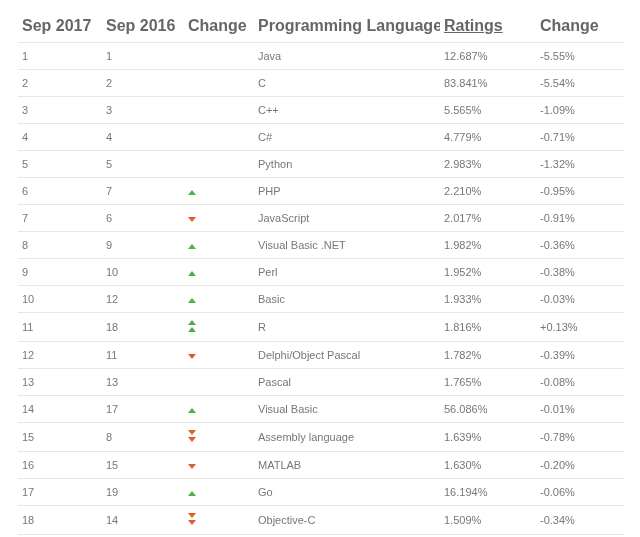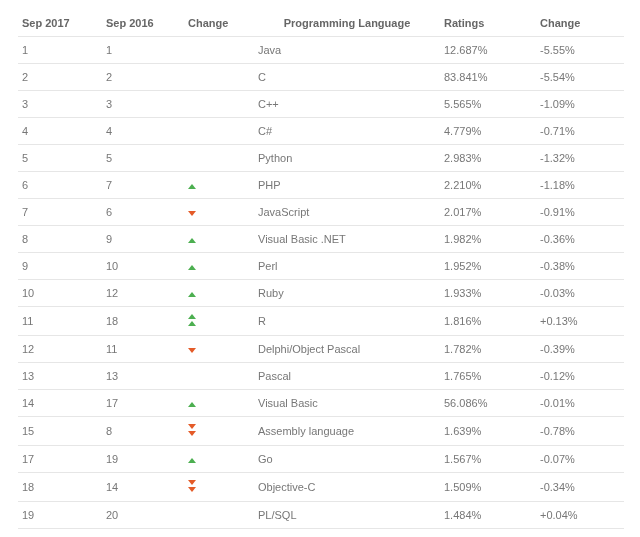--- a/index.html
+++ b/index.html
@@ -24,31 +24,31 @@
     text-align: left;
     padding: 7px 4px 7px 4px;
     border-bottom: 1px solid #e6e6e6;
     vertical-align: middle;
     white-space: nowrap;
     overflow: hidden;
   }
   th {
     font-weight: bold;
     color: #666666;
-    font-size: 11px;
+    font-size: 16px;
     margin-left: 45px;
   }
   td {
     color: #777777;
   }
   .col-2017   { width: 76px; }
   .col-2016   { width: 74px; }
   .col-chicon { width: 62px; }
   .col-lang   { width: 178px; text-align: center; }
-  .col-rating { width: 88px; }
+  .col-rating { width: 88px; text-decoration: underline; }
   .col-change { width: 80px; }
 
   .chev-cell {
     text-align: left;
   }
   .chev {
     display: inline-block;
     line-height: 5px;
     font-size: 0;
   }
@@ -125,21 +125,21 @@
           <td>Python</td>
           <td>2.983%</td>
           <td>-1.32%</td>
         </tr>
         <tr>
           <td>6</td>
           <td>7</td>
           <td class="chev-cell"><span class="chev up"><span class="caret"></span></span></td>
           <td>PHP</td>
           <td>2.210%</td>
-          <td>-1.18%</td>
+          <td>-0.95%</td>
         </tr>
         <tr>
           <td>7</td>
           <td>6</td>
           <td class="chev-cell"><span class="chev down"><span class="caret"></span></span></td>
           <td>JavaScript</td>
           <td>2.017%</td>
           <td>-0.91%</td>
         </tr>
         <tr>
@@ -155,21 +155,21 @@
           <td>10</td>
           <td class="chev-cell"><span class="chev up"><span class="caret"></span></span></td>
           <td>Perl</td>
           <td>1.952%</td>
           <td>-0.38%</td>
         </tr>
         <tr>
           <td>10</td>
           <td>12</td>
           <td class="chev-cell"><span class="chev up"><span class="caret"></span></span></td>
-          <td>Ruby</td>
+          <td>Basic</td>
           <td>1.933%</td>
           <td>-0.03%</td>
         </tr>
         <tr>
           <td>11</td>
           <td>18</td>
           <td class="chev-cell"><span class="chev up"><span class="caret"></span><span class="caret"></span></span></td>
           <td>R</td>
           <td>1.816%</td>
           <td>+0.13%</td>
@@ -181,45 +181,53 @@
           <td>Delphi/Object Pascal</td>
           <td>1.782%</td>
           <td>-0.39%</td>
         </tr>
         <tr>
           <td>13</td>
           <td>13</td>
           <td class="chev-cell"></td>
           <td>Pascal</td>
           <td>1.765%</td>
-          <td>-0.12%</td>
+          <td>-0.08%</td>
         </tr>
         <tr>
           <td>14</td>
           <td>17</td>
           <td class="chev-cell"><span class="chev up"><span class="caret"></span></span></td>
           <td>Visual Basic</td>
           <td>56.086%</td>
           <td>-0.01%</td>
         </tr>
         <tr>
           <td>15</td>
           <td>8</td>
           <td class="chev-cell"><span class="chev down"><span class="caret"></span><span class="caret"></span></span></td>
           <td>Assembly language</td>
           <td>1.639%</td>
           <td>-0.78%</td>
         </tr>
         <tr>
+          <td>16</td>
+          <td>15</td>
+          <td class="chev-cell"><span class="chev down"><span class="caret"></span></span></td>
+          <td>MATLAB</td>
+          <td>1.630%</td>
+          <td>-0.20%</td>
+        </tr>
+        <tr>
           <td>17</td>
           <td>19</td>
           <td class="chev-cell"><span class="chev up"><span class="caret"></span></span></td>
           <td>Go</td>
-          <td>1.567%</td>
-          <td>-0.07%</td>
+          <td>16.194%</td>
+          <td>-0.06%</td>
         </tr>
         <tr>
           <td>18</td>
           <td>14</td>
           <td class="chev-cell"><span class="chev down"><span class="caret"></span><span class="caret"></span></span></td>
           <td>Objective-C</td>
           <td>1.509%</td>
           <td>-0.34%</td>
         </tr>
         <tr>

